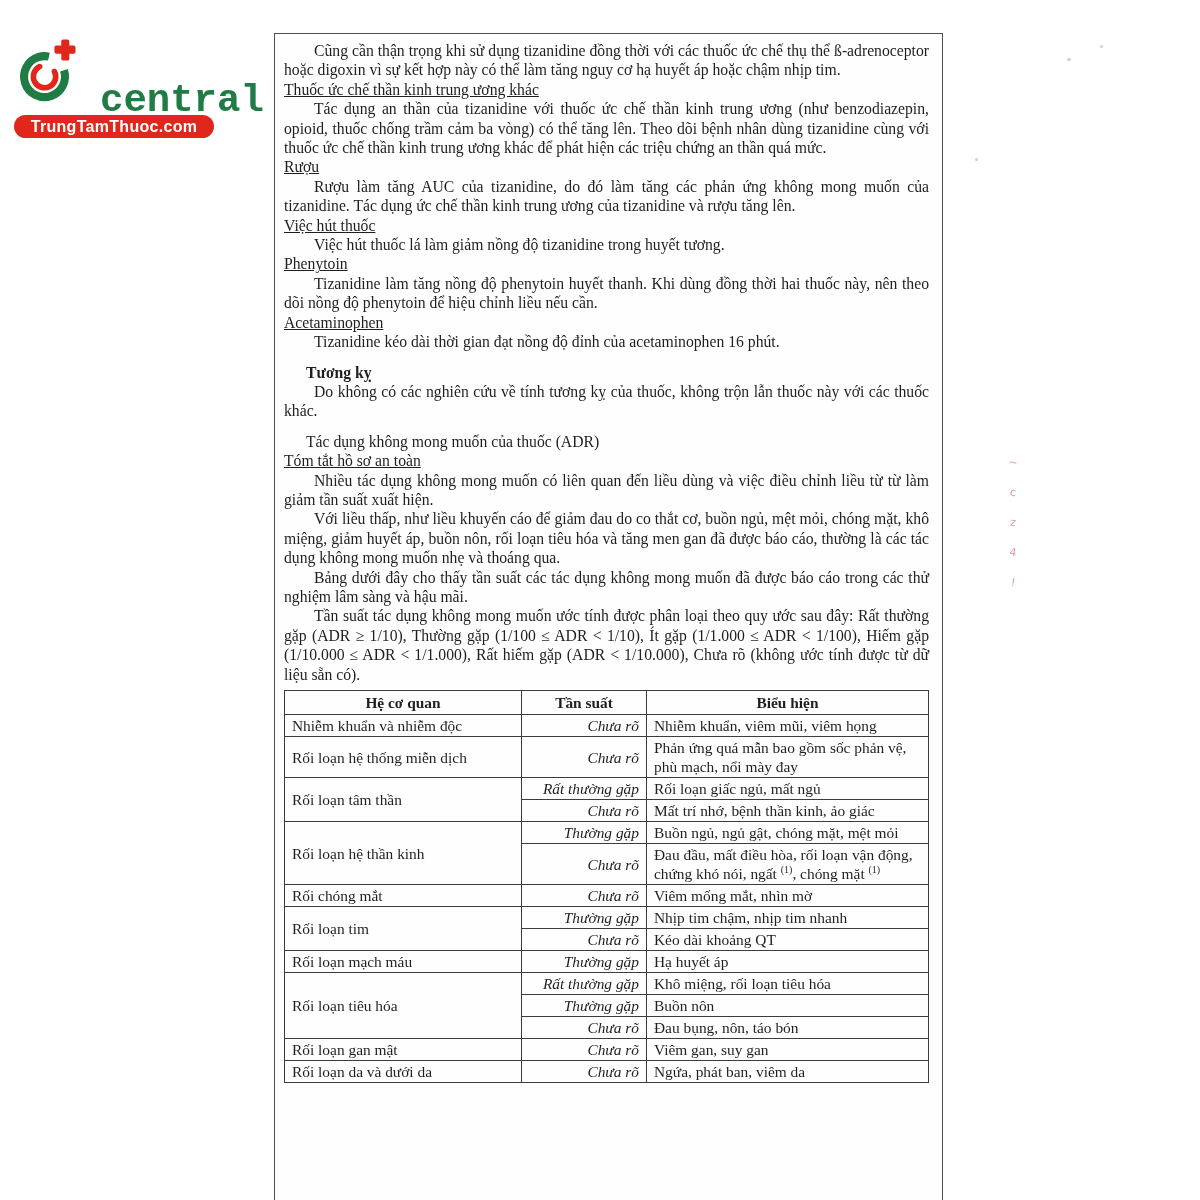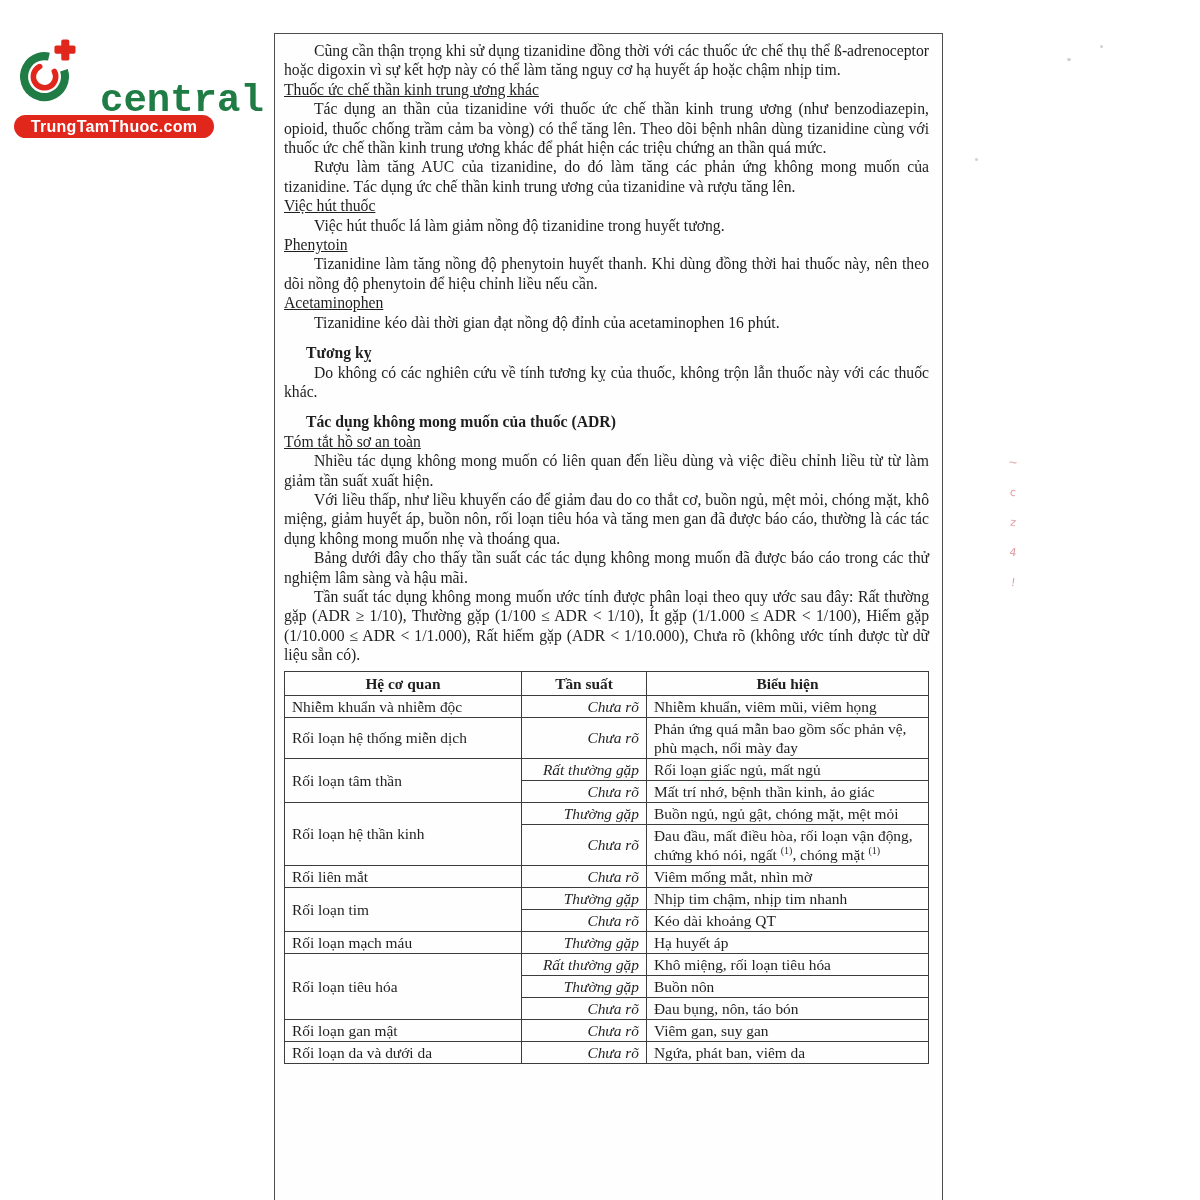--- a/index.html
+++ b/index.html
@@ -34,21 +34,21 @@
 
   
   .doc-frame {
     position: absolute; left: 274px; top: 33px; width: 669px; height: 1200px;
     border: 1.5px solid #4d4d4d; background: #fefefe;
     padding: 7px 13px 0 9px; overflow: hidden;
   }
   .doc-body { font-size: 15.7px; line-height: 19.4px; text-align: justify; }
   .doc-body .p { text-indent: 30px; }
   .doc-body .hu { text-decoration: underline; }
-  .doc-body .hb { font-weight: bold; }
+  .doc-body .hb { font-weight: normal; }
   .doc-body .hbu { font-weight: bold; }
   .doc-body .gap { margin-top: 11px; margin-left: 22px; }
 
   
   table.adr {
     width: 100%; border-collapse: collapse; margin-top: 6px;
     font-size: 15.4px; line-height: 19px;
   }
   table.adr th, table.adr td {
     border: 1.4px solid #3c3c3c; padding: 1px 7px; vertical-align: middle;
@@ -88,20 +88,21 @@
   <div class="logo-pill" style="top:79px">
     <span>TrungTamThuoc.com</span>
   </div>
 </div>
 
 <div class="doc-frame">
   <div class="doc-body" id="doc-body">
       <div class="p">Cũng cần thận trọng khi sử dụng tizanidine đồng thời với các thuốc ức chế thụ thể ß-adrenoceptor hoặc digoxin vì sự kết hợp này có thể làm tăng nguy cơ hạ huyết áp hoặc chậm nhịp tim.</div>
       <div class="hu">Thuốc ức chế thần kinh trung ương khác</div>
       <div class="p">Tác dụng an thần của tizanidine với thuốc ức chế thần kinh trung ương (như benzodiazepin, opioid, thuốc chống trầm cảm ba vòng) có thể tăng lên. Theo dõi bệnh nhân dùng tizanidine cùng với thuốc ức chế thần kinh trung ương khác để phát hiện các triệu chứng an thần quá mức.</div>
+      <div class="hu">Rượu</div>
       <div class="p">Rượu làm tăng AUC của tizanidine, do đó làm tăng các phản ứng không mong muốn của tizanidine. Tác dụng ức chế thần kinh trung ương của tizanidine và rượu tăng lên.</div>
       <div class="hu">Việc hút thuốc</div>
       <div class="p">Việc hút thuốc lá làm giảm nồng độ tizanidine trong huyết tương.</div>
       <div class="hu">Phenytoin</div>
       <div class="p">Tizanidine làm tăng nồng độ phenytoin huyết thanh. Khi dùng đồng thời hai thuốc này, nên theo dõi nồng độ phenytoin để hiệu chỉnh liều nếu cần.</div>
       <div class="hu">Acetaminophen</div>
       <div class="p">Tizanidine kéo dài thời gian đạt nồng độ đỉnh của acetaminophen 16 phút.</div>
       <div class="hbu gap">Tương kỵ</div>
       <div class="p">Do không có các nghiên cứu về tính tương kỵ của thuốc, không trộn lẫn thuốc này với các thuốc khác.</div>
       <div class="hb gap">Tác dụng không mong muốn của thuốc (ADR)</div>
@@ -143,21 +144,21 @@
         <tr>
           <td class="organ" rowspan="2">Rối loạn hệ thần kinh</td>
           <td class="freq">Thường gặp</td>
           <td class="effect">Buồn ngủ, ngủ gật, chóng mặt, mệt mỏi</td>
         </tr>
         <tr>
           <td class="freq">Chưa rõ</td>
           <td class="effect">Đau đầu, mất điều hòa, rối loạn vận động, chứng khó nói, ngất&nbsp;<sup>(1)</sup>, chóng mặt&nbsp;<sup>(1)</sup></td>
         </tr>
         <tr>
-          <td class="organ" rowspan="1">Rối liên mắt</td>
+          <td class="organ" rowspan="1">Rối chóng mắt</td>
           <td class="freq">Chưa rõ</td>
           <td class="effect">Viêm mống mắt, nhìn mờ</td>
         </tr>
         <tr>
           <td class="organ" rowspan="2">Rối loạn tim</td>
           <td class="freq">Thường gặp</td>
           <td class="effect">Nhịp tim chậm, nhịp tim nhanh</td>
         </tr>
         <tr>
           <td class="freq">Chưa rõ</td>

